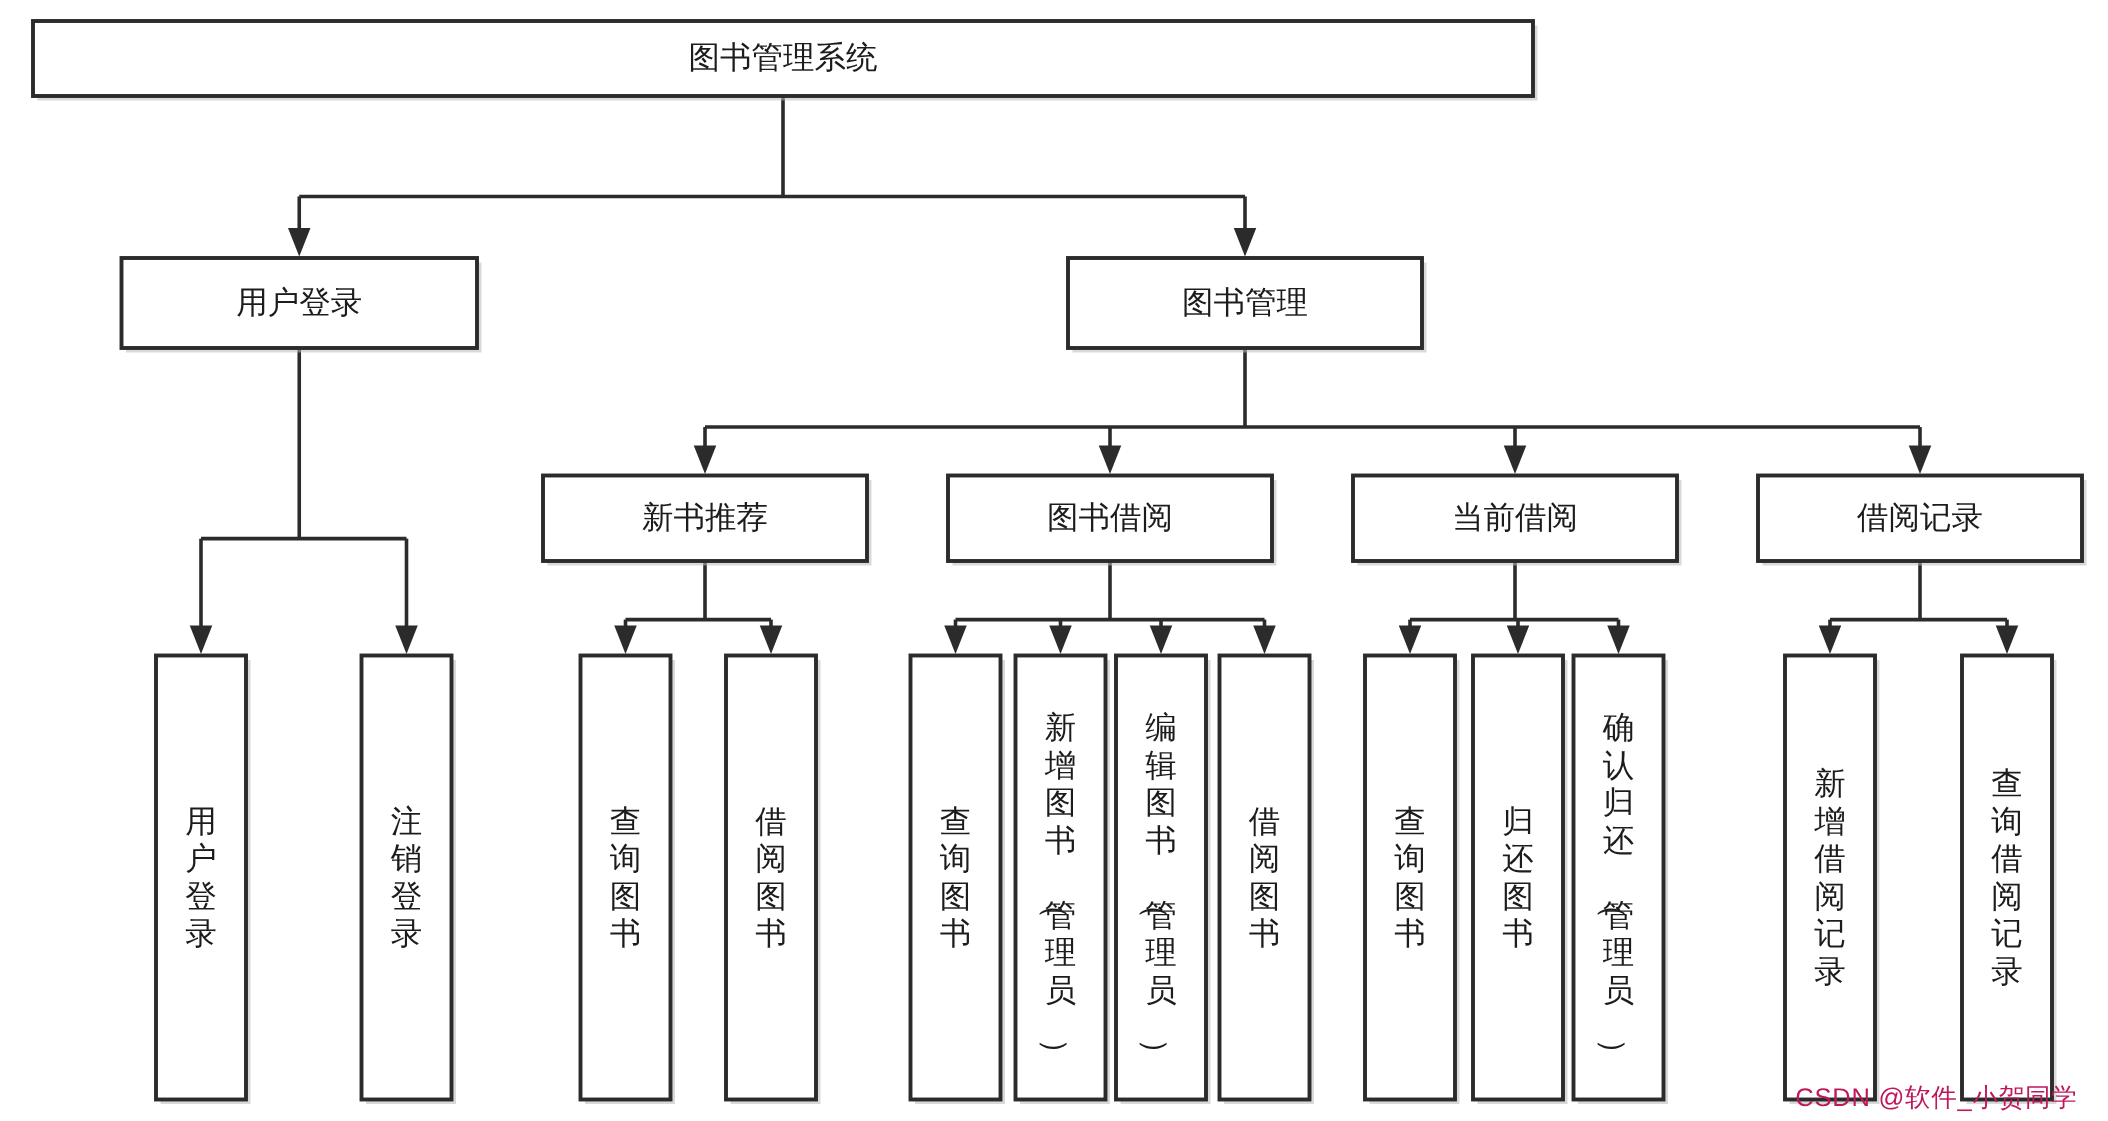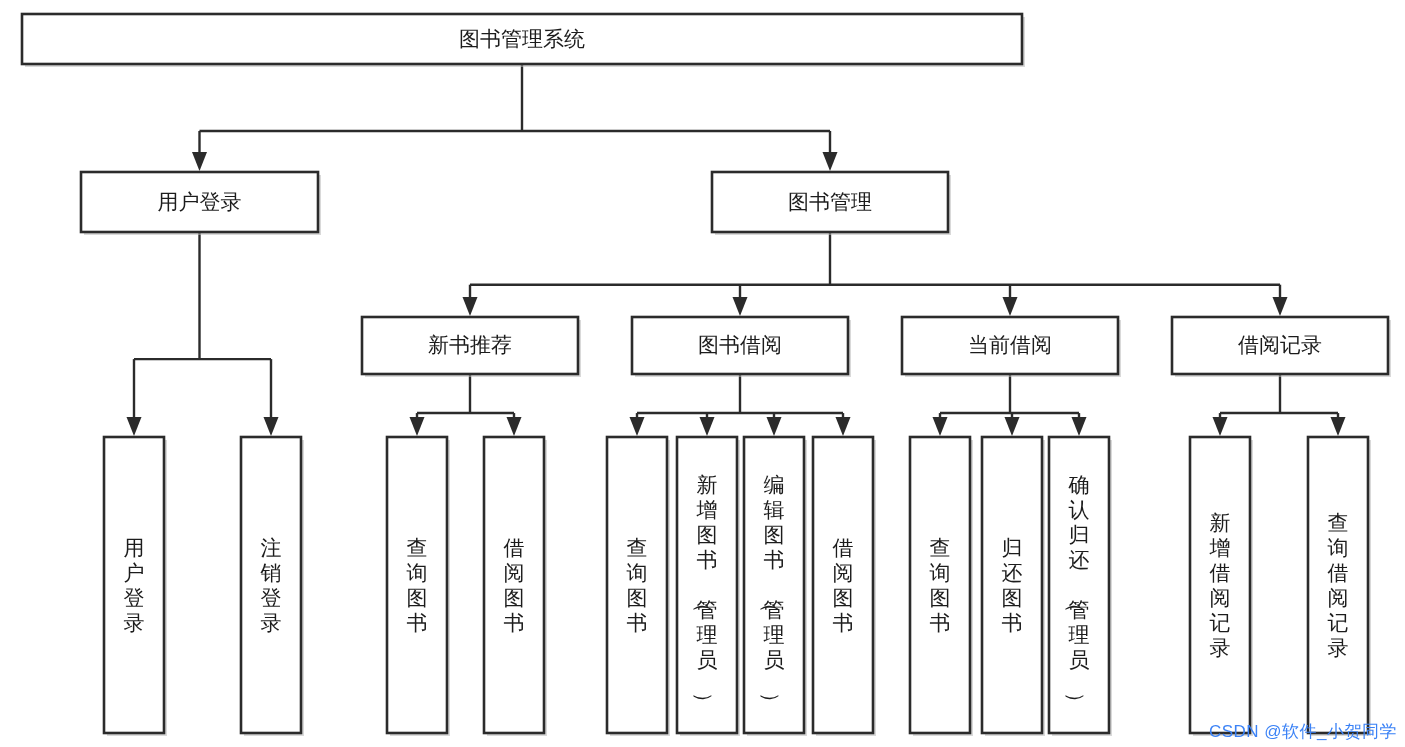--- a/index.html
+++ b/index.html
@@ -51,25 +51,25 @@
     dominant-baseline: middle;
   }
   .node-label-v {
     font-family: "Liberation Sans", "DejaVu Sans", sans-serif;
     font-size: 21px;
     fill: #1c1c1c;
     text-anchor: middle;
   }
   .watermark {
     position: absolute;
-    right: 8px;
+    right: 20px;
     bottom: 4px;
     font-family: "Liberation Sans", "DejaVu Sans", sans-serif;
     font-size: 17px;
-    color: #3b82f6;
+    color: #be185d;
     letter-spacing: 0.5px;
     white-space: nowrap;
     pointer-events: none;
   }
 </style>
 </head>
 <body>
 
 <div id="diagram-root">
   <svg class="flow" viewBox="0 0 1405 747" xmlns="http://www.w3.org/2000/svg">

